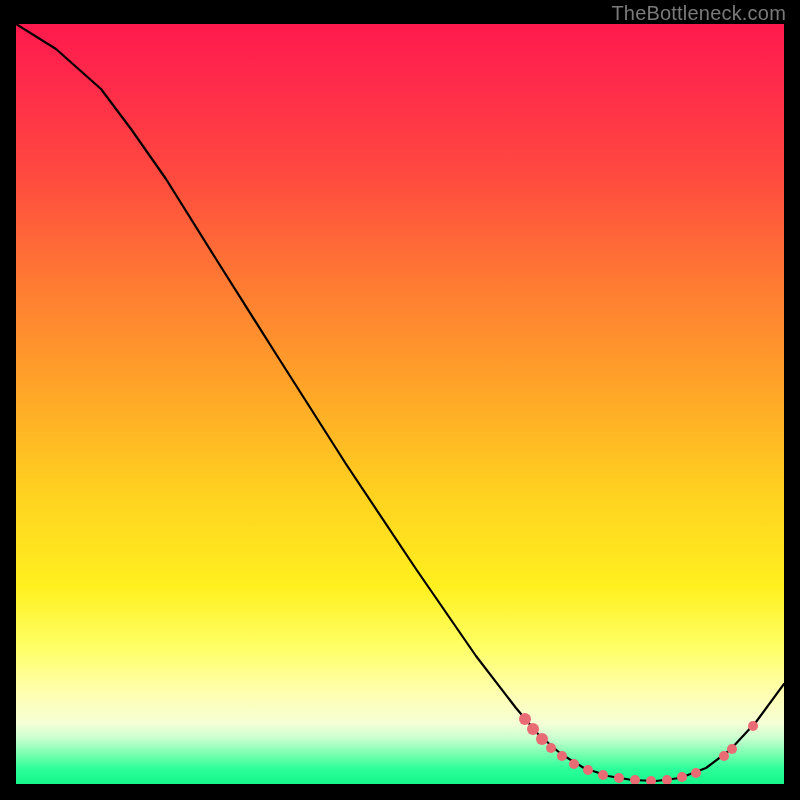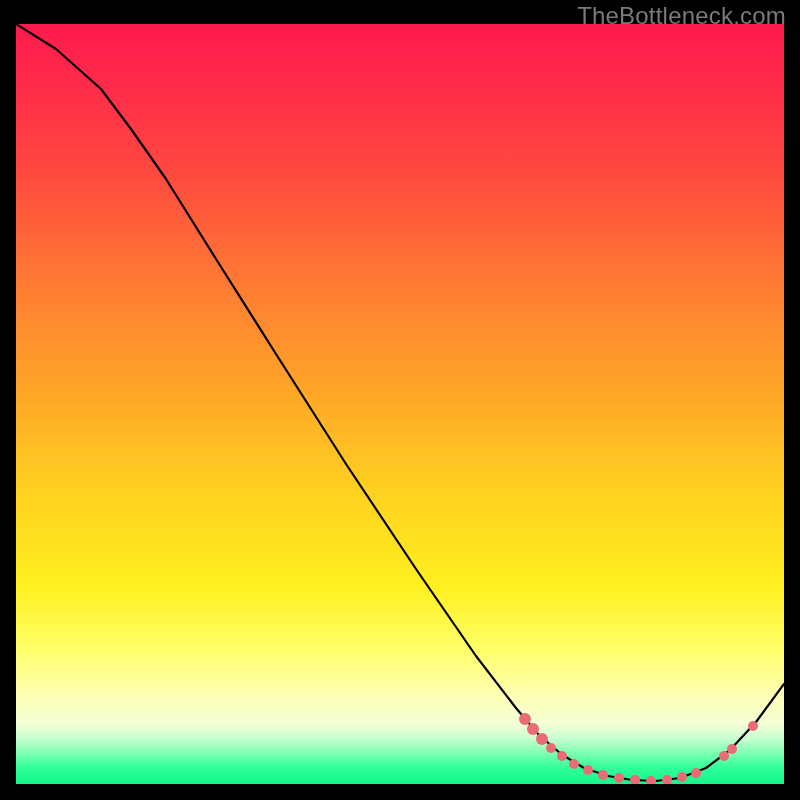--- a/index.html
+++ b/index.html
@@ -41,21 +41,21 @@
       #7affb0 96%,
       #2dff9a 98%,
       #15f58a 100%
     );
   }
   .watermark {
     position: absolute;
     top: 2px;
     right: 14px;
     color: #7a7a7a;
-    font-size: 24px;
+    font-size: 20px;
     letter-spacing: 0.2px;
     user-select: none;
   }
   svg.curve {
     position: absolute;
     left: 0;
     top: 0;
     width: 768px;
     height: 760px;
   }

